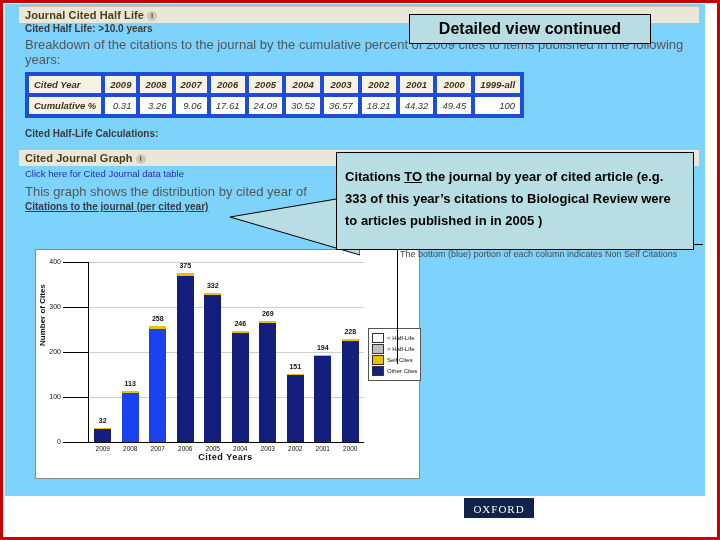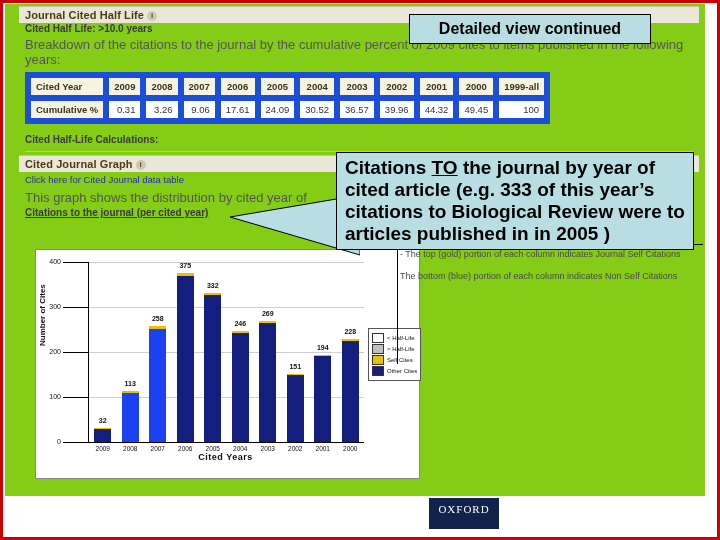--- a/index.html
+++ b/index.html
@@ -10,21 +10,21 @@
     position:relative;
   }
   
   #slide-border{
     position:absolute;left:0;top:0;width:720px;height:540px;
     border:3px solid #cc0000;box-sizing:border-box;pointer-events:none;z-index:50;
   }
   
   #capture{
     position:absolute;left:5px;top:4px;width:700px;height:492px;
-    background:#84cc16;overflow:hidden;
+    background:#7dd3fc;overflow:hidden;
   }
   #capture-inner{position:absolute;left:0;top:0;width:700px;height:492px;}
 
   .jcr-pane{
     position:absolute;left:14px;top:2px;width:680px;
     font-family:"Liberation Sans", sans-serif;
     color:#333;
   }
   .sec-title{
     font-size:11px;font-weight:bold;color:#4a3b14;
@@ -39,22 +39,22 @@
   .body-text{font-size:10px;color:#4c4c4c;padding:2px 6px 0 6px;line-height:12px;}
   .bold-line{font-size:10px;font-weight:bold;color:#3b3b3b;padding:0 6px;}
   .note-line{font-size:13px;color:#555;padding:3px 6px 2px 6px;}
 
   
   table.cy{
     border-collapse:collapse;margin:3px 6px 0 6px;background:#fff;
     font-size:9.5px;
   }
   table.cy td{
-    border:6px solid #1d4ed8;padding:2px 5px;height:13px;
-    text-align:right;color:#333;white-space:nowrap;
+    border:4px solid #1d4ed8;padding:2px 5px;height:13px;
+    text-align:right;color:#333;white-space:nowrap;font-style:italic;
   }
   table.cy td.hd{
     background:#f6f3e4;font-weight:bold;text-align:center;color:#3a3319;
   }
   table.cy td.rowlab{
     background:#f6f3e4;font-weight:bold;text-align:left;color:#3a3319;
   }
 
   .hr-rule{height:1px;background:#c9c2aa;margin:6px 6px 0 6px;}
   .link-line{font-size:9.5px;color:#2a2ab0;padding:2px 6px;text-decoration:none;display:block;}
@@ -115,26 +115,26 @@
     position:absolute;background:#b8dde3;border:1px solid #000;
     font-family:"Liberation Sans", sans-serif;font-weight:bold;color:#000;
     z-index:20;
   }
   #callout-title{
     left:409px;top:14px;width:240px;height:28px;
     font-size:16px;line-height:28px;text-align:center;
   }
   #callout-body{
     left:336px;top:152px;width:358px;height:98px;
-    font-size:19px;line-height:22px;padding:4px 8px 0 8px;box-sizing:border-box;
+    font-size:13px;line-height:22px;padding:13px 8px 0 8px;box-sizing:border-box;
   }
   #callout-body u{text-decoration:underline;}
   .leader{position:absolute;z-index:19;}
   .oxford{
-    position:absolute;left:429px;top:498px;width:70px;height:31px;background:#10234a;
+    position:absolute;left:464px;top:498px;width:70px;height:20px;background:#10234a;
     color:#fff;font-family:"Liberation Serif", serif;font-size:11px;letter-spacing:1px;
     text-align:center;line-height:22px;z-index:30;
   }
   .left-rail{
     position:absolute;left:2px;top:28px;width:5px;height:200px;
   }
 </style>
 </head>
 <body>
 
@@ -173,21 +173,21 @@
         </tr>
         <tr>
           <td class="rowlab">Cumulative %</td>
           <td>0.31</td>
           <td>3.26</td>
           <td>9.06</td>
           <td>17.61</td>
           <td>24.09</td>
           <td>30.52</td>
           <td>36.57</td>
-          <td>39.96</td>
+          <td>18.21</td>
           <td>44.32</td>
           <td>49.45</td>
           <td>100</td>
         </tr>
       </tbody>
     </table>
 
     <div style="height:10px"></div>
     <div class="bold-line">Cited Half-Life Calculations:</div>
 
@@ -288,21 +288,20 @@
       </div>
       <div class="lrow">
         <span class="sw" style="background:#141e7c"></span>
         <span class="lt">Other Cites</span>
       </div>
     </div>
   </div>
 
   <div class="right-panel-border"></div>
   <div class="right-notes">
-    <div class="rl">- The top (gold) portion of each column indicates Journal Self Citations</div>
     <div class="rl">   The bottom (blue) portion of each column indicates Non Self Citations</div>
   </div>
 
  </div>
 </div>
 
 <svg class="leader" style="left:230px;top:195px;width:130px;height:70px;" viewBox="0 0 130 70">
   <polygon points="130,0 0,22 130,60" fill="#b8dde3" stroke="#000" stroke-width="1"></polygon>
 </svg>
 

